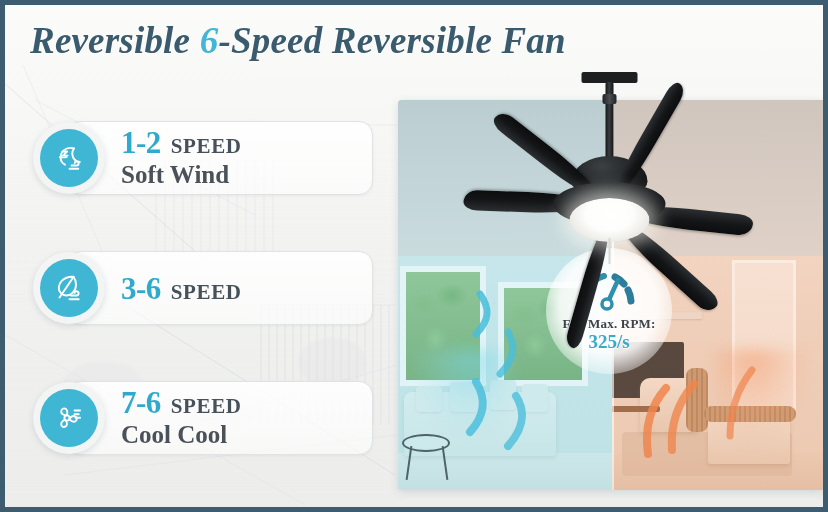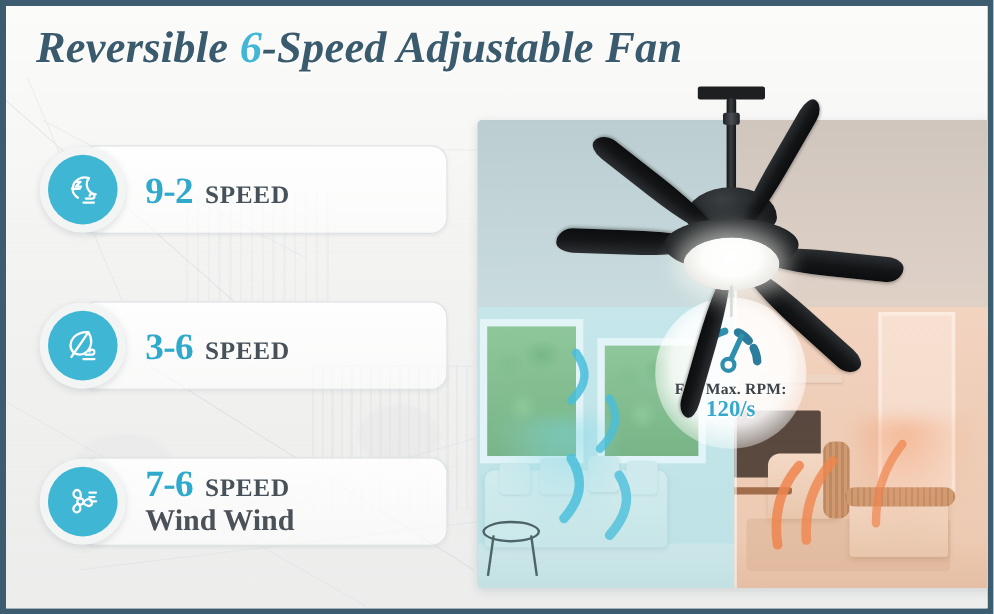--- a/index.html
+++ b/index.html
@@ -320,44 +320,45 @@
     <line class="faint" x1="30" y1="95" x2="250" y2="210"></line>
     <line x1="120" y1="300" x2="390" y2="470"></line>
     <line class="faint" x1="0" y1="330" x2="300" y2="500"></line>
     <line class="faint" x1="260" y1="120" x2="392" y2="120"></line>
     <line class="faint" x1="255" y1="300" x2="390" y2="300"></line>
     <line class="faint" x1="150" y1="430" x2="392" y2="360"></line>
     <line class="faint" x1="60" y1="470" x2="392" y2="430"></line>
   </svg>
 
   <div class="title">
-    <span>Reversible </span><span class="hl">6</span><span>-Speed Adjustable Fan</span>
+    <span>Reversible </span><span class="hl">6</span><span>-Speed Reversible Fan</span>
   </div>
 
   <div class="cards">
 
     <div class="card">
       <div class="card-pill"></div>
       <div class="icon-ring">
         <div class="icon-disc">
           <svg width="36" height="36" viewBox="0 0 36 36" fill="none" stroke="#ffffff" stroke-width="1.9" stroke-linecap="round" stroke-linejoin="round">
             <path d="M23 8.5c-6.5-2.2-13 2-13.4 8.4-.2 3.4 1.6 6.3 4.4 7.8"></path>
             <path d="M23 8.5c-2.6 3.2-2.3 8.2.8 11.2 1.4 1.4 3.2 2.1 5 2.2"></path>
             <path d="M9 17.2c2 .2 4.3.2 6.6-.1"></path>
             <path d="M11.5 11.5h4.6l-4.1 4.1h4.6"></path>
             <path d="M20.5 25.5h5.2a2 2 0 1 0-2-2.4"></path>
             <path d="M18.5 28.8h8.8"></path>
           </svg>
         </div>
       </div>
       <div class="card-text">
         <div class="line1">
-          <span class="spd-num">9-2</span>
+          <span class="spd-num">1-2</span>
           <span class="spd-word">SPEED</span>
         </div>
+        <div class="line2">Soft Wind</div>
       </div>
     </div>
 
     <div class="card">
       <div class="card-pill"></div>
       <div class="icon-ring">
         <div class="icon-disc">
           <svg width="36" height="36" viewBox="0 0 36 36" fill="none" stroke="#ffffff" stroke-width="1.9" stroke-linecap="round" stroke-linejoin="round">
             <path d="M22.5 6.8c3.6 5.2 3.4 12-1 16.1-3.6 3.4-8.6 3.3-11.6.3-3.2-3.2-2.7-8.7.8-12.3 3-3 7.4-4.3 11.8-4.1z"></path>
             <path d="M8.5 27.5C12 22 17.5 15 22.5 6.8"></path>
@@ -387,21 +388,21 @@
             <path d="M23.5 14.2h4.2"></path>
             <path d="M24.5 17.8h4.6"></path>
           </svg>
         </div>
       </div>
       <div class="card-text">
         <div class="line1">
           <span class="spd-num">7-6</span>
           <span class="spd-word">SPEED</span>
         </div>
-        <div class="line2">Wind Wind</div>
+        <div class="line2">Cool Cool</div>
       </div>
     </div>
 
   </div>
 
   <div class="photo">
 
     <div class="ceiling"></div>
 
     <div class="room-left">
@@ -453,21 +454,21 @@
     <div class="rpm">
       <svg class="rpm-gauge" width="62" height="42" viewBox="0 0 62 42" fill="none">
         <path d="M5 34 A26 26 0 0 1 11 15" stroke="#2e8fae" stroke-width="6" stroke-linecap="round"></path>
         <path d="M16 10 A26 26 0 0 1 26 5" stroke="#2e8fae" stroke-width="6" stroke-linecap="round"></path>
         <path d="M37 6 A26 26 0 0 1 46 13" stroke="#2b7d9b" stroke-width="7" stroke-linecap="round"></path>
         <path d="M50 19 A26 26 0 0 1 53 30" stroke="#2b7d9b" stroke-width="7" stroke-linecap="round"></path>
         <path d="M29 33 L40 9" stroke="#2e8fae" stroke-width="4.5" stroke-linecap="round"></path>
         <circle cx="29" cy="33" r="5" fill="#ffffff" stroke="#2e8fae" stroke-width="3.5"></circle>
       </svg>
       <div class="rpm-label">Fan Max. RPM:</div>
-      <div class="rpm-value">120/s</div>
+      <div class="rpm-value">325/s</div>
     </div>
 
   </div>
 
   <div class="fan-wrap" style="position:absolute; left:393px; top:95px; width:427px; height:390px;">
     <div class="fan-mount" style="left:212px; top:-28px;">
       <div class="bracket"></div>
       <div class="rod"></div>
       <div class="rod-cap"></div>
       <div class="motor"></div>

